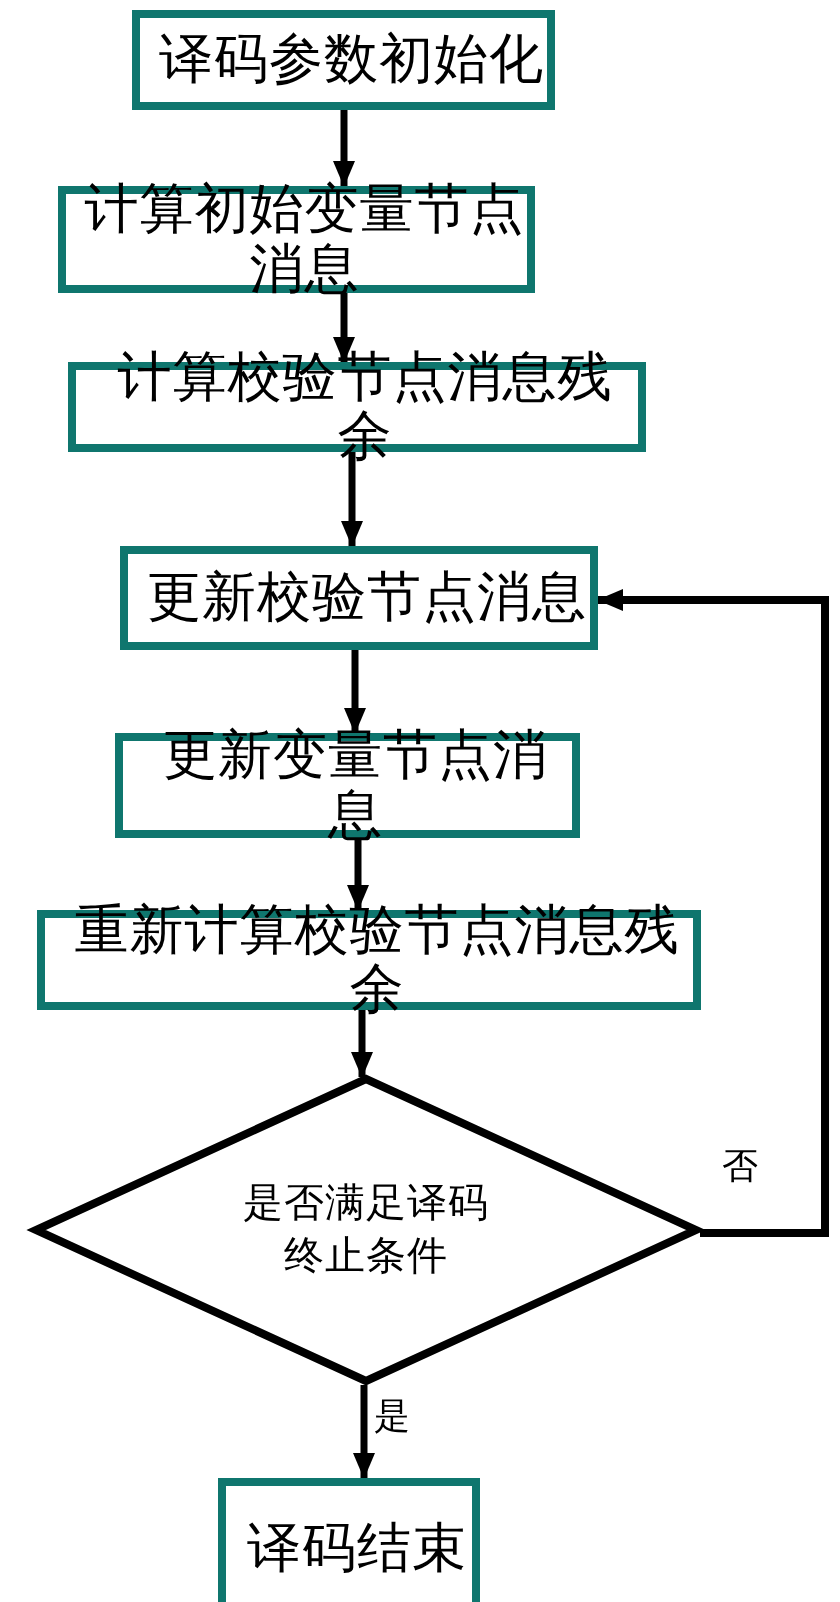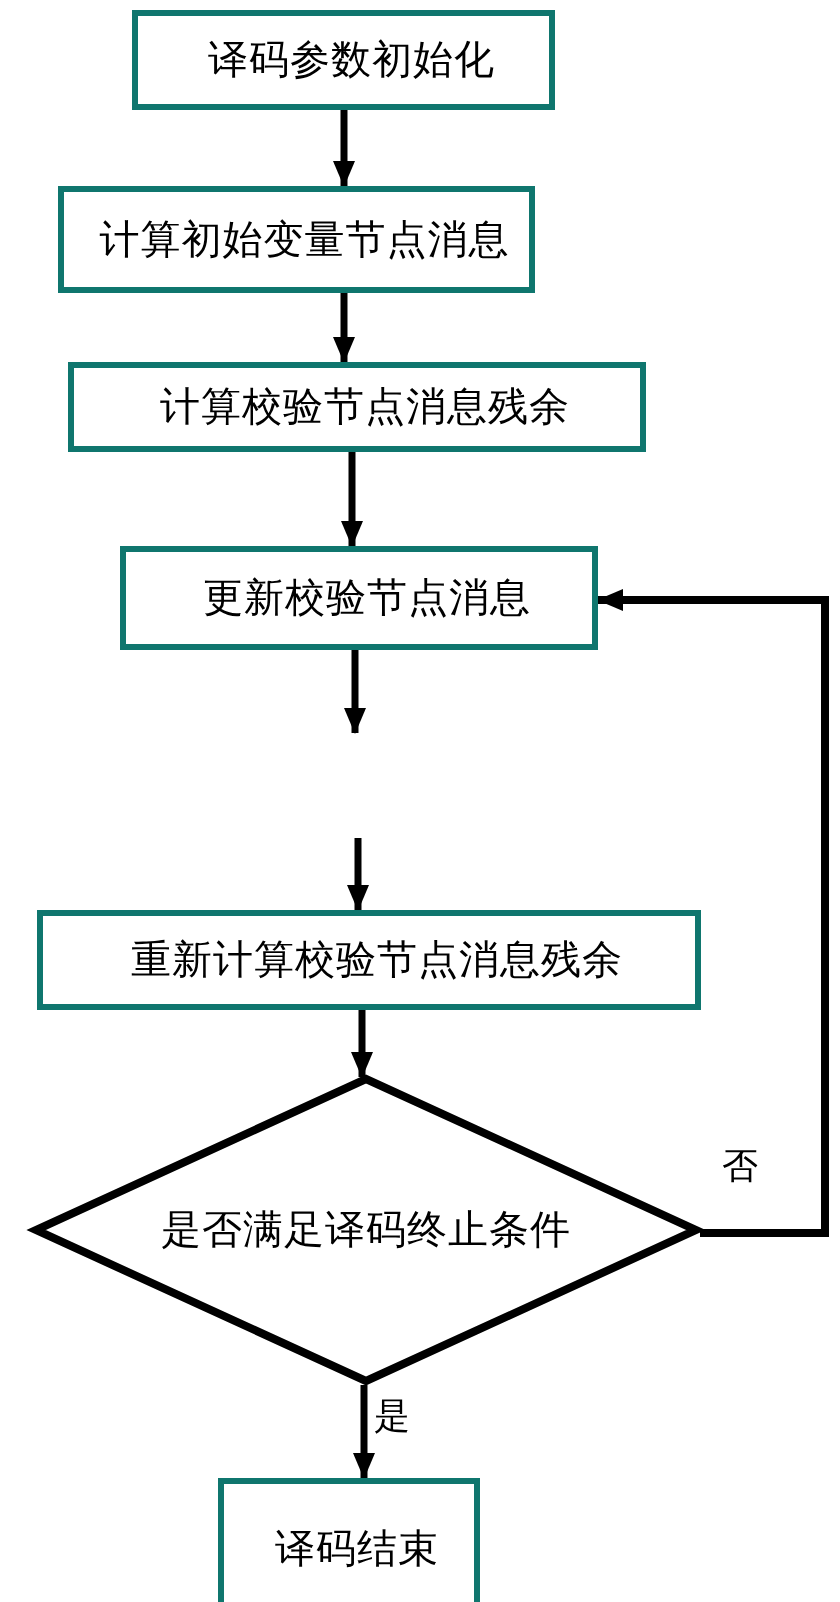--- a/index.html
+++ b/index.html
@@ -19,39 +19,39 @@
     position: absolute;
     box-sizing: border-box;
     display: flex;
     align-items: center;
     justify-content: center;
     text-align: center;
     color: #000000;
     background: #ffffff;
   }
   .proc {
-    border: 6px solid #0f766e;
-    font-size: 40px;
+    border: 8px solid #0f766e;
+    font-size: 54px;
     line-height: 1.1;
     letter-spacing: 1px;
     padding-left: 16px;
   }
   .diamond-wrap {
     position: absolute;
   }
   .diamond-svg {
     position: absolute;
     left: 0;
     top: 0;
     overflow: visible;
   }
   .diamond-label {
     position: absolute;
     display: flex;
-    flex-direction: row;
+    flex-direction: column;
     align-items: center;
     justify-content: center;
     text-align: center;
     font-size: 40px;
     line-height: 1.32;
     letter-spacing: 1px;
     color: #000000;
   }
   .edge-svg {
     position: absolute;
@@ -111,20 +111,23 @@
   </div>
 
   <div class="node proc" style="left:60px; top:362px; width:578px; height:90px;margin-left:8px;">
     <span>计算校验节点消息残余</span>
   </div>
 
   <div class="node proc" style="left:120px; top:546px; width:478px; height:104px;">
     <span>更新校验节点消息</span>
   </div>
 
+  <div class="node proc" style="left:115px; top:733px; width:465px; height:105px;">
+    <span>更新变量节点消息</span>
+  </div>
 
   <div class="node proc" style="left:11px; top:910px; width:664px; height:100px;margin-left:26px;">
     <span>重新计算校验节点消息残余</span>
   </div>
 
   <div class="diamond-wrap" style="left:32px; top:1075px; width:668px; height:310px;">
     <svg class="diamond-svg" width="668" height="310" viewBox="0 0 668 310">
       <polygon points="334,4 664,155 334,306 4,155" fill="#ffffff" stroke="#000000" stroke-width="8" stroke-linejoin="miter"></polygon>
     </svg>
     <div class="diamond-label" style="left:0px; top:0px; width:668px; height:310px;">

